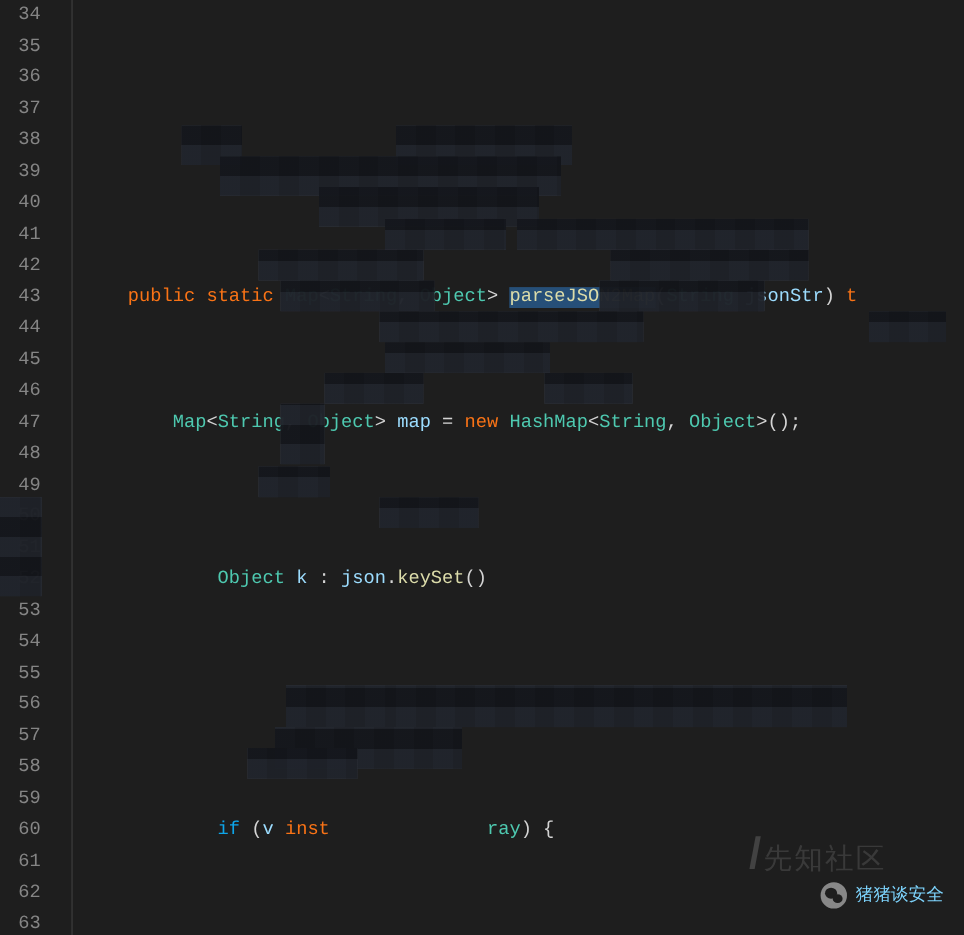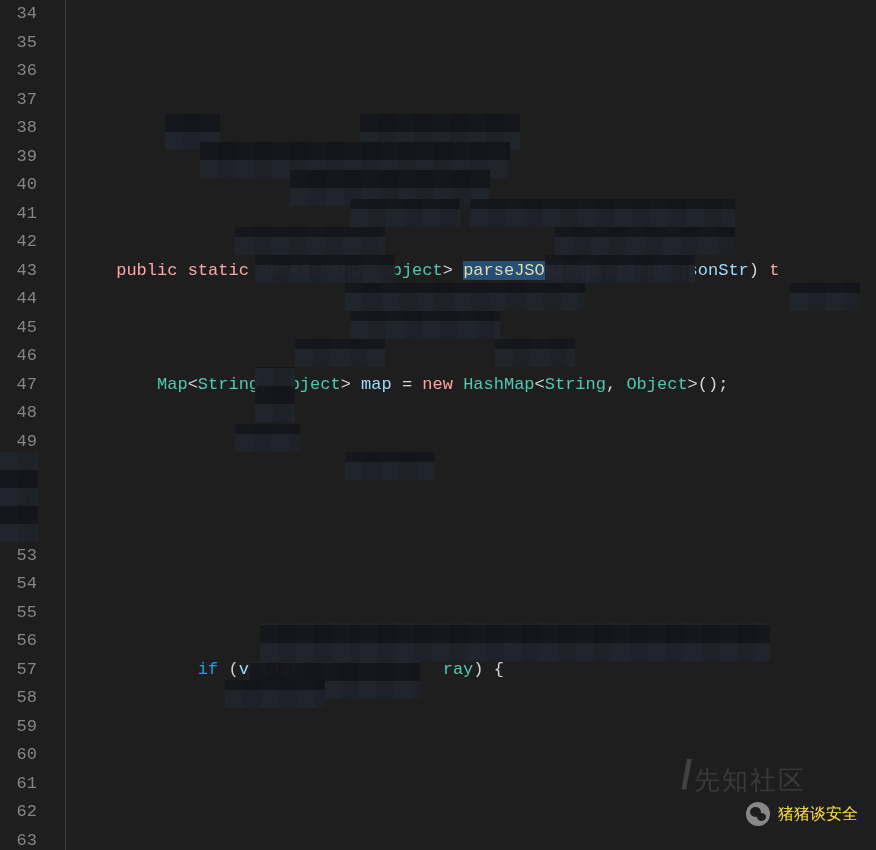--- a/index.html
+++ b/index.html
@@ -38,36 +38,36 @@
   }
   .indent-guide {
     position: absolute;
     top: 0;
     bottom: 0;
     width: 1px;
     background: #404040;
   }
   .g1 { left: 10px; }
   .line { height: 28.5px; position: relative; }
-  .kw { color: #fca5a5; }
+  .kw { color: #f97316; }
   .type { color: #4ec9b0; }
   .fn { color: #dcdcaa; }
   .var { color: #9cdcfe; }
   .ctrl { color: #0ea5e9; }
   .pun { color: #d4d4d4; }
   .hl1 { background: #264f78; }
   .hl2 { background: #3a3d41; }
   .watermark {
     position: absolute;
     right: 18px;
     bottom: 22px;
     display: flex;
     align-items: center;
     gap: 8px;
-    color: #fde047;
+    color: #7dd3fc;
     font-family: sans-serif;
     font-size: 16px;
   }
   .wechat {
     width: 24px; height: 24px;
     background: #888;
     border-radius: 50%;
     position: relative;
   }
   .wechat::before, .wechat::after {
@@ -142,20 +142,21 @@
     <div class="indent-guide g1"></div>
 
     
     <div class="line"></div>
     
     <div class="line">      <span class="kw">public</span> <span class="kw">static</span> <span class="type">Map</span><span class="pun">&lt;</span><span class="type">String</span><span class="pun">, </span><span class="type">Object</span><span class="pun">&gt; </span><span class="fn hl1">parseJSON2Map</span><span class="pun">(</span><span class="type">String</span> <span class="var">jsonStr</span><span class="pun">) </span><span class="kw">t</span></div>
     
     <div class="line">          <span class="type">Map</span><span class="pun">&lt;</span><span class="type">String</span><span class="pun">, </span><span class="type">Object</span><span class="pun">&gt; </span><span class="var">map</span><span class="pun"> = </span><span class="kw">new</span> <span class="type">HashMap</span><span class="pun">&lt;</span><span class="type">String</span><span class="pun">, </span><span class="type">Object</span><span class="pun">&gt;();</span></div>
     
     
+    <div class="line">              <span class="type">Object</span> <span class="var">k</span><span class="pun"> : </span><span class="var">json</span><span class="pun">.</span><span class="fn">keySet</span><span class="pun">()</span></div>
     
     <div class="line"></div>
     
     <div class="line">              <span class="ctrl">if</span><span class="pun"> (</span><span class="var">v</span> <span class="kw">inst</span>              <span class="type">ray</span><span class="pun">) {</span></div>
     
     
     
     
     
     

